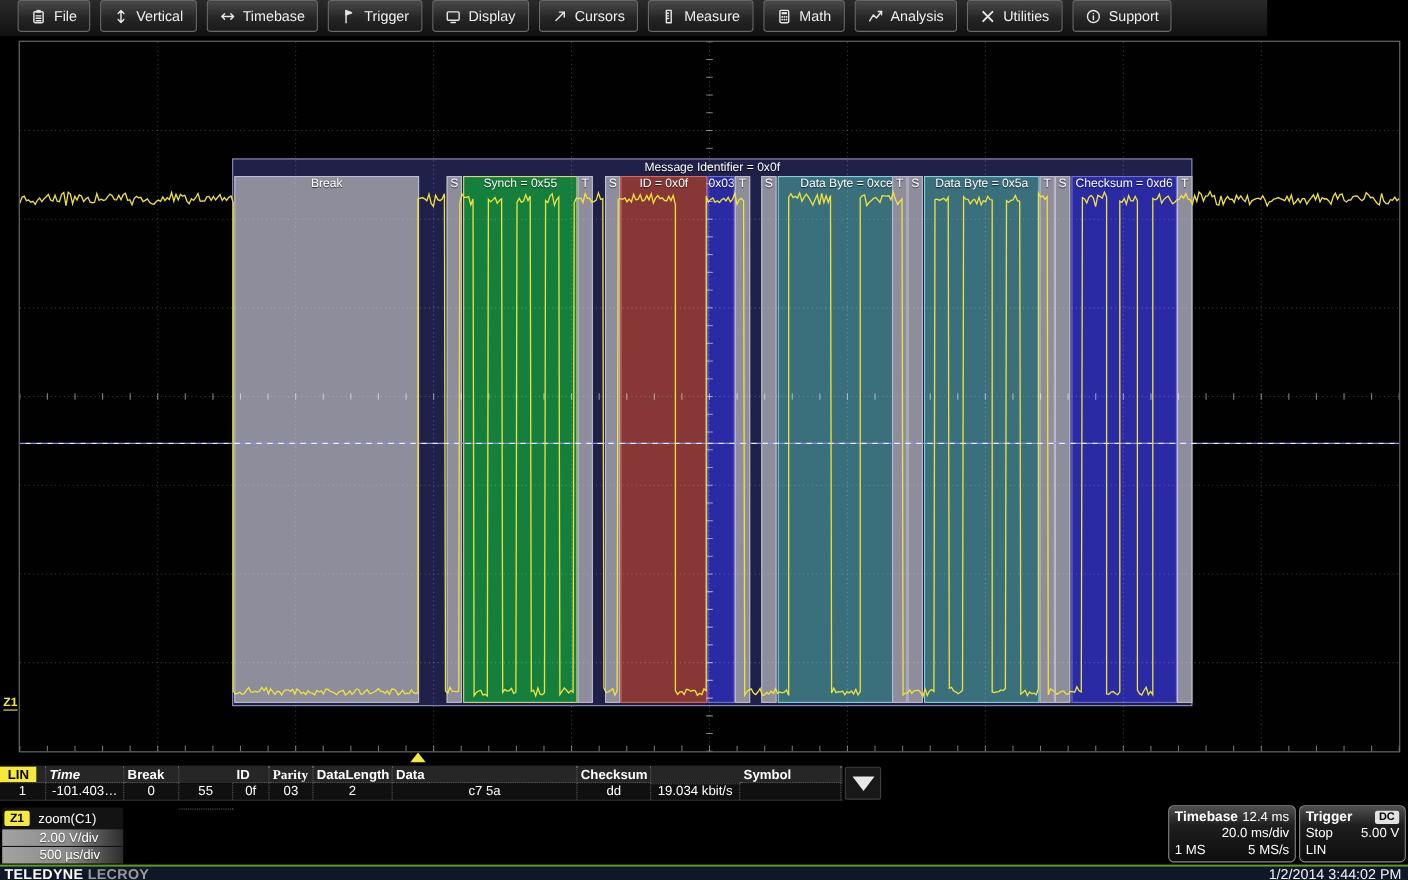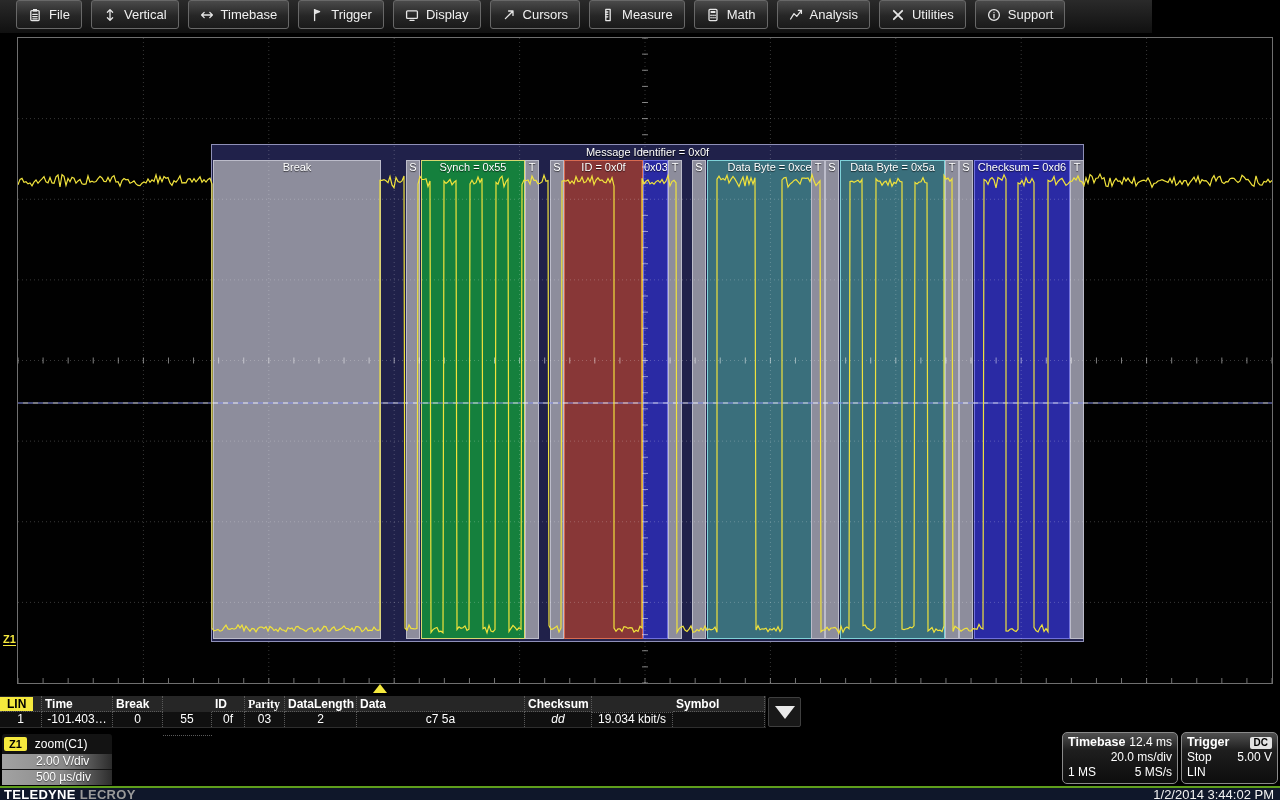--- a/index.html
+++ b/index.html
@@ -413,41 +413,41 @@
         <polyline points="0,146.8 2,141.4 4,140.4 6,144.4 8,143.8 10,145.8 12,145.0 14,147.8 16,144.1 18,142.0 20,145.3 22,142.8 24,140.9 26,138.7 28,143.9 30,144.9 32,139.5 34,144.9 36,145.4 38,138.8 40,137.0 42,149.0 44,136.7 46,138.4 48,147.3 50,140.5 52,143.8 54,139.2 56,140.2 58,145.2 60,142.9 62,141.4 64,145.8 66,146.3 68,145.9 70,138.0 72,144.1 74,143.1 76,144.2 78,143.6 80,140.7 82,138.4 84,140.0 86,143.4 88,143.7 90,139.5 92,143.6 94,139.1 96,137.7 98,144.1 100,143.7 102,148.1 104,142.5 106,140.5 108,141.8 110,141.4 112,145.3 114,144.2 116,142.9 118,145.9 120,147.4 122,147.7 124,145.2 126,143.9 128,145.0 130,141.0 132,144.3 134,141.8 136,143.4 138,136.9 140,145.0 142,138.7 144,143.7 146,138.6 148,140.3 150,139.5 152,145.0 154,147.3 156,142.7 158,144.2 160,141.5 162,137.9 164,145.0 166,144.7 168,144.8 170,141.0 172,140.6 174,144.1 176,140.6 178,143.8 180,141.3 182,138.8 184,144.2 186,141.6 188,144.1 190,141.4 192,140.2 194,146.2 194,590.3 196,592.9 198,592.3 200,591.4 202,593.2 204,592.6 206,589.7 208,587.1 210,590.9 212,591.3 214,590.3 216,591.2 218,590.2 220,586.9 222,589.9 224,587.1 226,592.8 228,588.1 230,590.8 232,593.2 234,590.4 236,590.8 238,593.8 240,590.4 242,589.1 244,589.1 246,590.5 248,588.7 250,593.0 252,588.4 254,589.9 256,592.5 258,591.3 260,593.4 262,589.8 264,591.9 266,592.2 268,593.7 270,589.6 272,590.9 274,590.0 276,592.9 278,588.7 280,588.4 282,590.4 284,591.0 286,592.0 288,593.5 290,591.2 292,590.2 294,589.6 296,593.9 298,592.5 300,590.1 302,593.3 304,591.4 306,588.3 308,588.8 310,593.2 312,592.9 314,590.3 316,588.9 318,592.5 320,592.1 322,591.1 324,589.9 326,587.9 328,590.5 330,590.6 332,592.3 334,590.1 336,593.2 338,588.6 340,588.6 342,590.0 344,593.7 346,592.1 348,589.6 350,592.7 352,592.1 354,592.5 356,589.1 358,591.7 360,592.4 362,591.7 362,142.3 364,142.3 366,141.6 368,142.8 370,144.6 372,138.5 374,146.9 376,149.7 378,139.5 380,143.5 382,144.4 384,142.9 386,138.1 387,590.2 389,592.2 391,586.9 393,590.4 395,590.6 397,591.0 399,590.4 400,146.1 402,138.4 404,141.4 406,141.5 408,140.8 410,148.4 412,142.9 413,594.4 415,591.6 417,590.2 419,589.5 421,593.7 423,593.2 425,594.7 426,143.2 428,145.5 430,143.7 432,141.5 434,146.8 436,144.3 438,142.8 439,591.5 441,588.8 443,590.3 445,589.8 447,587.9 449,592.4 451,591.1 452,146.0 454,142.3 456,146.0 458,144.7 460,139.0 462,144.4 464,140.3 465,590.6 467,589.4 469,594.7 471,587.4 473,593.1 475,593.7 477,591.6 478,144.3 480,146.2 482,140.3 484,138.2 486,148.6 488,143.7 490,141.0 491,593.4 493,590.4 495,587.4 497,589.5 499,592.0 501,589.8 503,591.2 504,146.3 506,142.1 508,142.7 510,142.0 512,146.1 514,138.1 516,142.3 518,142.4 520,145.8 522,145.3 524,143.9 526,137.3 528,143.2 530,142.6 531,587.6 533,591.5 535,590.9 537,589.6 539,588.0 541,594.0 543,589.8 544,143.1 546,142.6 548,143.2 550,141.9 552,145.4 554,142.9 556,145.7 558,138.6 560,143.5 562,143.2 564,139.1 566,144.8 568,143.9 570,139.8 572,143.7 574,138.1 576,146.6 578,142.1 580,139.8 582,142.6 584,141.9 586,144.1 588,144.7 590,140.5 592,144.5 594,139.6 596,148.1 596,590.0 598,593.3 600,590.9 602,590.8 604,593.3 606,588.6 608,589.1 610,590.4 612,589.7 614,589.9 616,594.1 618,592.3 620,593.4 622,588.3 624,589.9 624,140.2 626,145.7 628,143.3 630,141.9 632,145.9 634,144.5 636,146.2 638,143.6 640,142.4 642,144.6 644,141.4 646,145.4 648,143.2 650,137.6 652,147.9 654,143.6 656,142.4 658,144.8 659,594.2 661,590.8 663,589.1 665,588.3 667,592.1 669,593.4 671,591.1 673,587.9 675,594.2 677,593.8 679,591.5 681,593.0 683,590.2 685,592.5 687,588.0 689,592.3 691,591.0 693,591.8 695,591.3 697,589.2 699,594.2 699,141.2 701,138.1 703,141.7 705,140.5 707,142.1 709,137.4 711,145.0 713,141.4 715,138.5 717,141.2 719,144.8 721,148.6 723,143.3 725,139.1 727,148.2 729,137.7 731,146.3 733,139.9 735,146.1 737,139.7 738,591.9 740,587.7 742,591.7 744,590.8 746,591.1 748,590.2 750,593.6 752,590.7 754,591.9 756,590.2 758,592.9 760,588.7 762,593.6 764,590.7 764,141.9 766,139.8 768,139.4 770,149.0 772,146.1 774,144.6 776,142.4 778,141.5 780,143.7 782,146.1 784,140.0 786,140.1 788,140.3 790,140.0 792,143.6 794,136.6 796,143.1 798,147.7 800,145.2 802,142.9 803,593.8 805,592.1 807,591.9 809,589.2 811,592.2 813,590.0 815,589.8 817,589.4 819,591.4 821,595.3 823,588.3 825,594.2 827,590.2 829,588.9 831,590.7 832,143.4 834,143.1 836,144.2 838,143.2 840,142.3 842,144.6 844,141.4 845,587.7 847,586.9 849,590.1 851,591.1 853,592.7 855,591.4 857,589.6 858,140.8 860,143.1 862,143.2 864,147.3 866,144.3 868,143.2 870,147.2 872,141.4 874,148.2 876,144.4 878,145.4 880,140.5 882,143.4 884,143.9 884,591.1 886,591.6 888,591.0 890,590.7 892,589.2 894,589.8 896,587.8 897,144.4 899,146.0 901,144.1 903,143.8 905,139.7 907,144.5 909,145.0 910,593.0 912,591.3 914,589.5 916,594.3 918,591.0 920,592.6 922,592.1 924,593.6 926,588.0 926,137.5 928,141.1 930,140.1 932,143.3 934,140.7 935,593.5 937,588.2 939,589.8 941,591.0 943,593.2 945,591.8 947,590.5 949,590.1 951,592.8 953,593.1 955,590.6 957,590.8 959,591.3 961,586.4 963,590.0 965,591.0 966,141.6 968,142.8 970,146.4 972,141.2 974,139.6 976,142.0 978,149.8 980,139.5 982,140.7 984,142.2 986,136.8 988,141.1 988,592.9 990,593.1 992,591.2 994,590.7 996,592.5 998,593.6 1000,591.2 1000,144.9 1002,145.9 1004,142.4 1006,147.5 1008,139.8 1010,144.4 1012,144.8 1014,140.6 1016,144.5 1016,589.3 1018,592.6 1020,593.9 1022,589.7 1024,586.8 1026,593.5 1028,590.6 1030,593.7 1030,142.4 1032,143.6 1034,142.6 1036,138.5 1038,146.7 1040,143.5 1042,141.5 1044,140.4 1046,143.9 1048,147.3 1050,145.9 1052,143.5 1054,143.2 1056,139.9 1058,142.0 1060,138.0 1062,143.0 1064,143.7 1066,147.6 1068,139.7 1070,145.1 1072,136.6 1074,138.4 1076,144.8 1078,140.2 1080,140.0 1082,136.1 1084,140.9 1086,139.7 1088,148.0 1090,148.6 1092,140.0 1094,148.1 1096,143.3 1098,140.5 1100,143.4 1102,142.9 1104,146.0 1106,139.5 1108,143.1 1110,140.1 1112,143.3 1114,145.3 1116,139.7 1118,148.0 1120,144.6 1122,143.5 1124,142.6 1126,142.1 1128,143.3 1130,140.0 1132,143.8 1134,149.2 1136,145.4 1138,145.0 1140,143.0 1142,142.5 1144,141.6 1146,142.6 1148,143.5 1150,144.4 1152,140.5 1154,145.0 1156,139.4 1158,147.4 1160,145.7 1162,142.6 1164,146.3 1166,142.6 1168,142.6 1170,147.6 1172,144.4 1174,141.9 1176,139.2 1178,143.7 1180,138.3 1182,145.4 1184,141.7 1186,142.9 1188,142.7 1190,144.7 1192,147.7 1194,140.8 1196,137.6 1198,143.0 1200,139.1 1202,138.3 1204,144.2 1206,145.6 1208,143.7 1210,143.9 1212,140.7 1214,140.1 1216,140.3 1218,142.6 1220,144.4 1222,142.9 1224,137.2 1226,139.0 1228,141.7 1230,141.3 1232,144.2 1234,147.0 1236,148.3 1238,137.8 1240,144.8 1242,146.9 1244,147.2 1246,143.5 1248,144.0 1250,141.3 1252,144.4 1254,142.5" fill="none" stroke="#f0e23c" stroke-width="1.2"></polyline>
       </svg>
   </div>
 
   <div class="zlabel">Z1</div>
   <div class="trigmark"></div>
 
   <div class="dtable">
     <div class="trow head" id="thead">
         <div class="tcell" style="width: 42px;"><span class="linbadge">LIN</span></div>
-        <div class="tcell" style="width: 71px;">Time</div>
+        <div class="tcell" style="width: 71px; font-style: italic;">Time</div>
         <div class="tcell" style="width: 50px;">Break</div>
         <div class="tcell" style="width: 49px; margin-top: 39px;">Synch</div>
         <div class="tcell" style="width: 33px;">ID</div>
         <div class="tcell" style="width: 40px; font-family: Liberation Serif, serif;">Parity</div>
         <div class="tcell" style="width: 72px;">DataLength</div>
         <div class="tcell" style="width: 168px;">Data</div>
         <div class="tcell" style="width: 67px;">Checksum</div>
         <div class="tcell" style="width: 81px; margin-top: 16px;">Bit Rate</div>
         <div class="tcell" style="width: 92px;">Symbol</div>
       </div>
     <div class="trow vals" id="tvals">
         <div class="tcell" style="width: 42px;">1</div>
         <div class="tcell" style="width: 71px;">-101.403…</div>
         <div class="tcell" style="width: 50px;">0</div>
         <div class="tcell" style="width: 49px;">55</div>
         <div class="tcell" style="width: 33px;">0f</div>
         <div class="tcell" style="width: 40px;">03</div>
         <div class="tcell" style="width: 72px;">2</div>
         <div class="tcell" style="width: 168px;">c7 5a</div>
-        <div class="tcell" style="width: 67px; font-style: italic;">dd</div>
+        <div class="tcell" style="width: 67px;">dd</div>
         <div class="tcell" style="width: 81px;">19.034 kbit/s</div>
         <div class="tcell" style="width: 92px;"></div>
       </div>
   </div>
   <div class="scrollbtn">
     <span class="tri"></span>
   </div>
 
   <div class="zdesc">
     <div class="r1">

